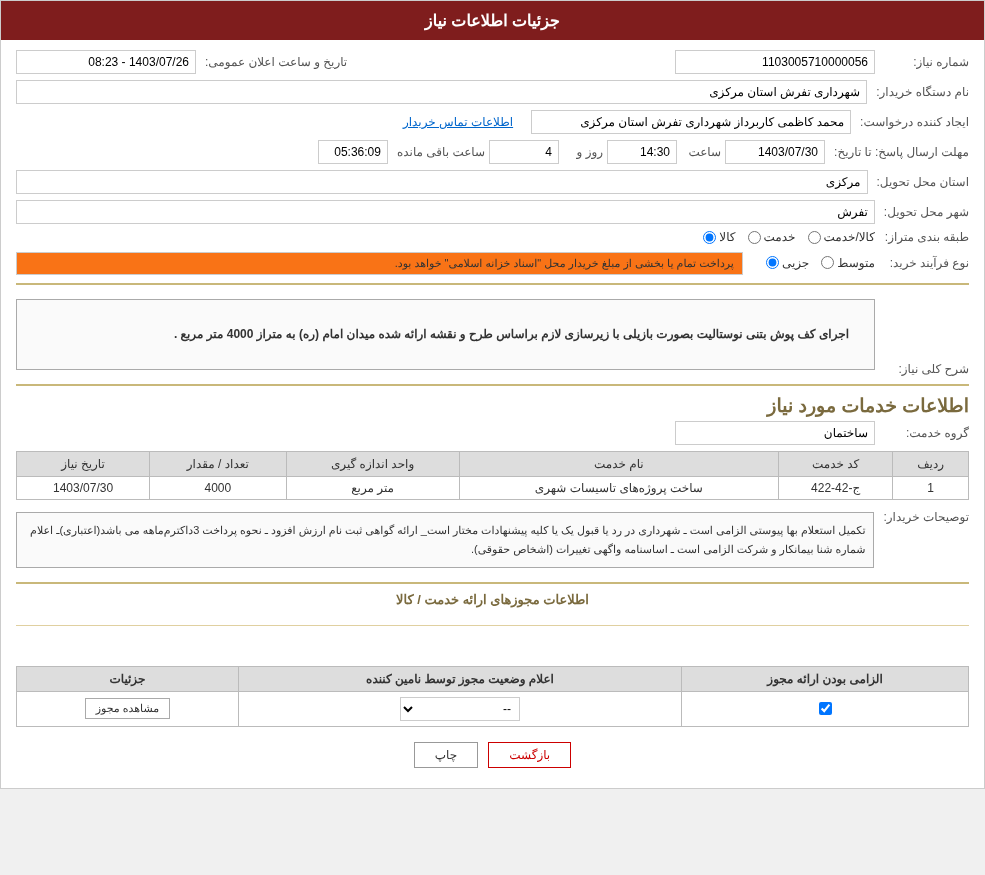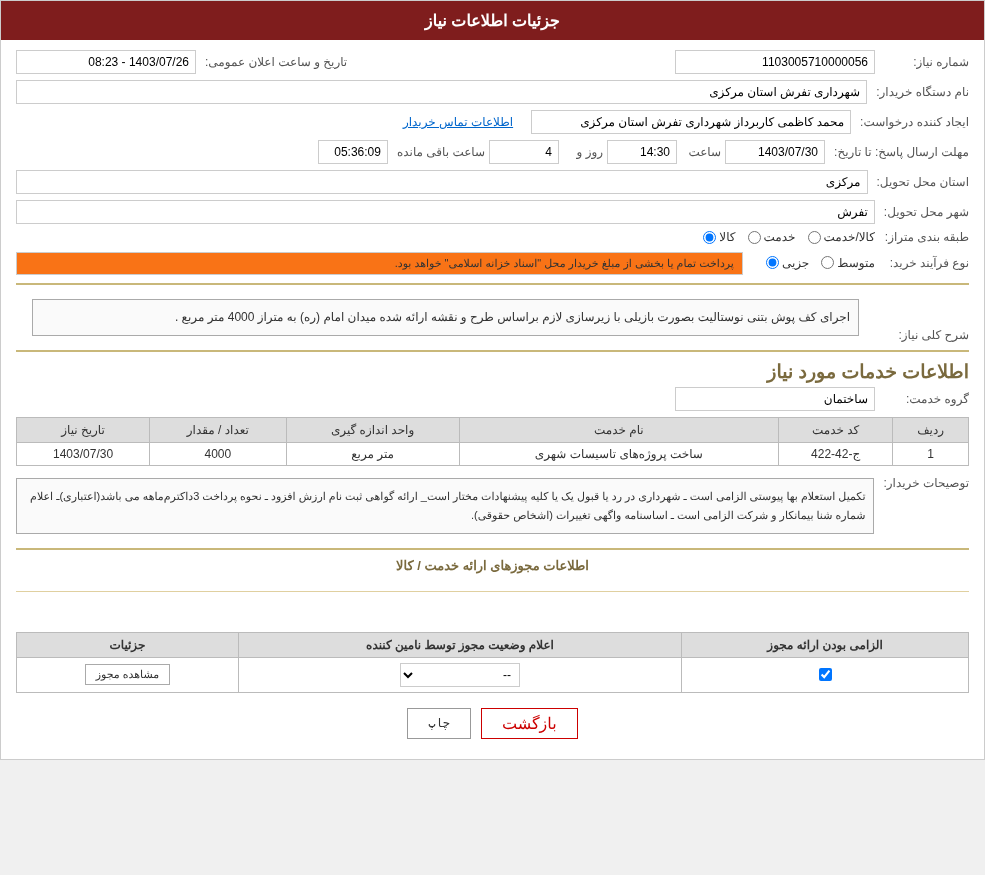--- a/index.html
+++ b/index.html
@@ -87,26 +87,27 @@
       color: #333;
       border: 1px solid #ccc;
       background: #f97316;
       padding: 4px 8px;
       margin-top: 2px;
       flex: 1;
     }
     .description-box {
       border: 1px solid #aaa;
       background: #fafafa;
-      padding: 8px;
+      padding: 25px;
       font-size: 12px;
       line-height: 1.6;
-      margin: 6px 16px;
+      margin: 6px 0;
       direction: rtl;
       text-align: right;
+      font-weight: bold;
     }
     .services-table {
       width: 100%;
       border-collapse: collapse;
       margin: 6px 0;
       font-size: 12px;
     }
     .services-table th {
       background: #ddd;
       border: 1px solid #bbb;
@@ -179,31 +180,31 @@
     .bottom-buttons {
       display: flex;
       justify-content: center;
       gap: 10px;
       margin: 15px 0 10px 0;
     }
     .btn-print {
       background: #fff;
       border: 1px solid #999;
       padding: 5px 20px;
-      font-family: Liberation Mono, monospace;
+      font-family: Liberation Sans, sans-serif;
       font-size: 12px;
       cursor: pointer;
       color: #333;
     }
     .btn-back {
       background: #fff;
       border: 1px solid #cc0000;
       padding: 5px 20px;
       font-family: Tahoma, Arial, sans-serif;
-      font-size: 16px;
+      font-size: 12px;
       cursor: pointer;
       color: #cc0000;
     }
     .checkbox-cell {
       display: flex;
       align-items: center;
       justify-content: center;
     }
   </style>
 </head>

